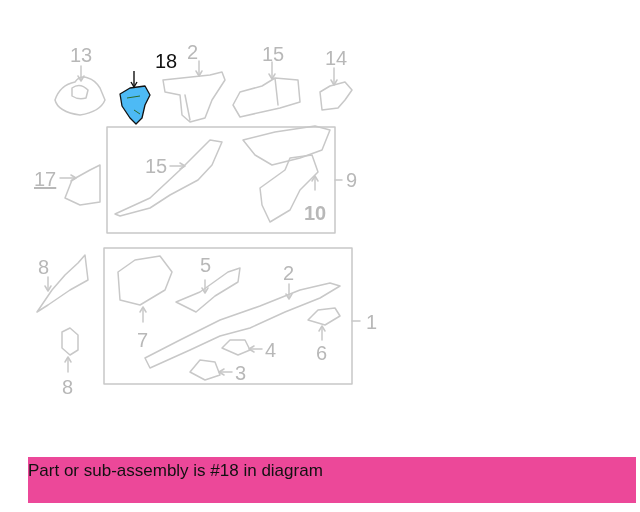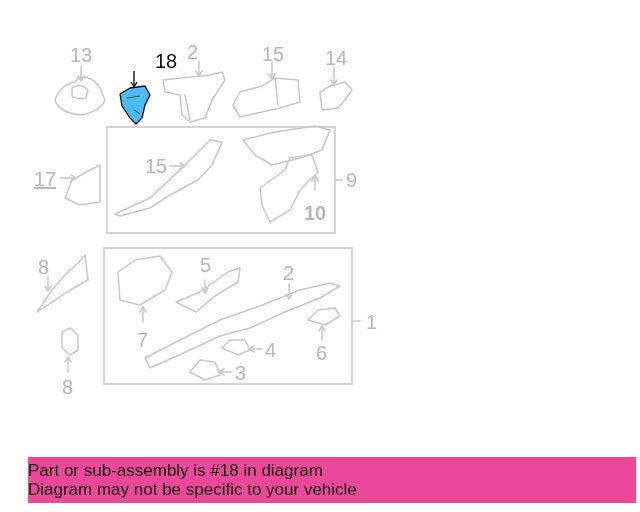--- a/index.html
+++ b/index.html
@@ -108,14 +108,13 @@
   <span class="callout" style="left:366px;top:312px;">1</span>
   <span class="callout" style="left:137px;top:330px;">7</span>
   <span class="callout" style="left:316px;top:343px;">6</span>
   <span class="callout" style="left:265px;top:340px;">4</span>
   <span class="callout" style="left:235px;top:363px;">3</span>
   <span class="callout" style="left:62px;top:377px;">8</span>
 </div>
 
 <div class="banner">
   <div>Part or sub-assembly is #18 in diagram</div>
-  <div>Diagram may not be specific to your vehicle</div>
 </div>
 
 </body></html>

